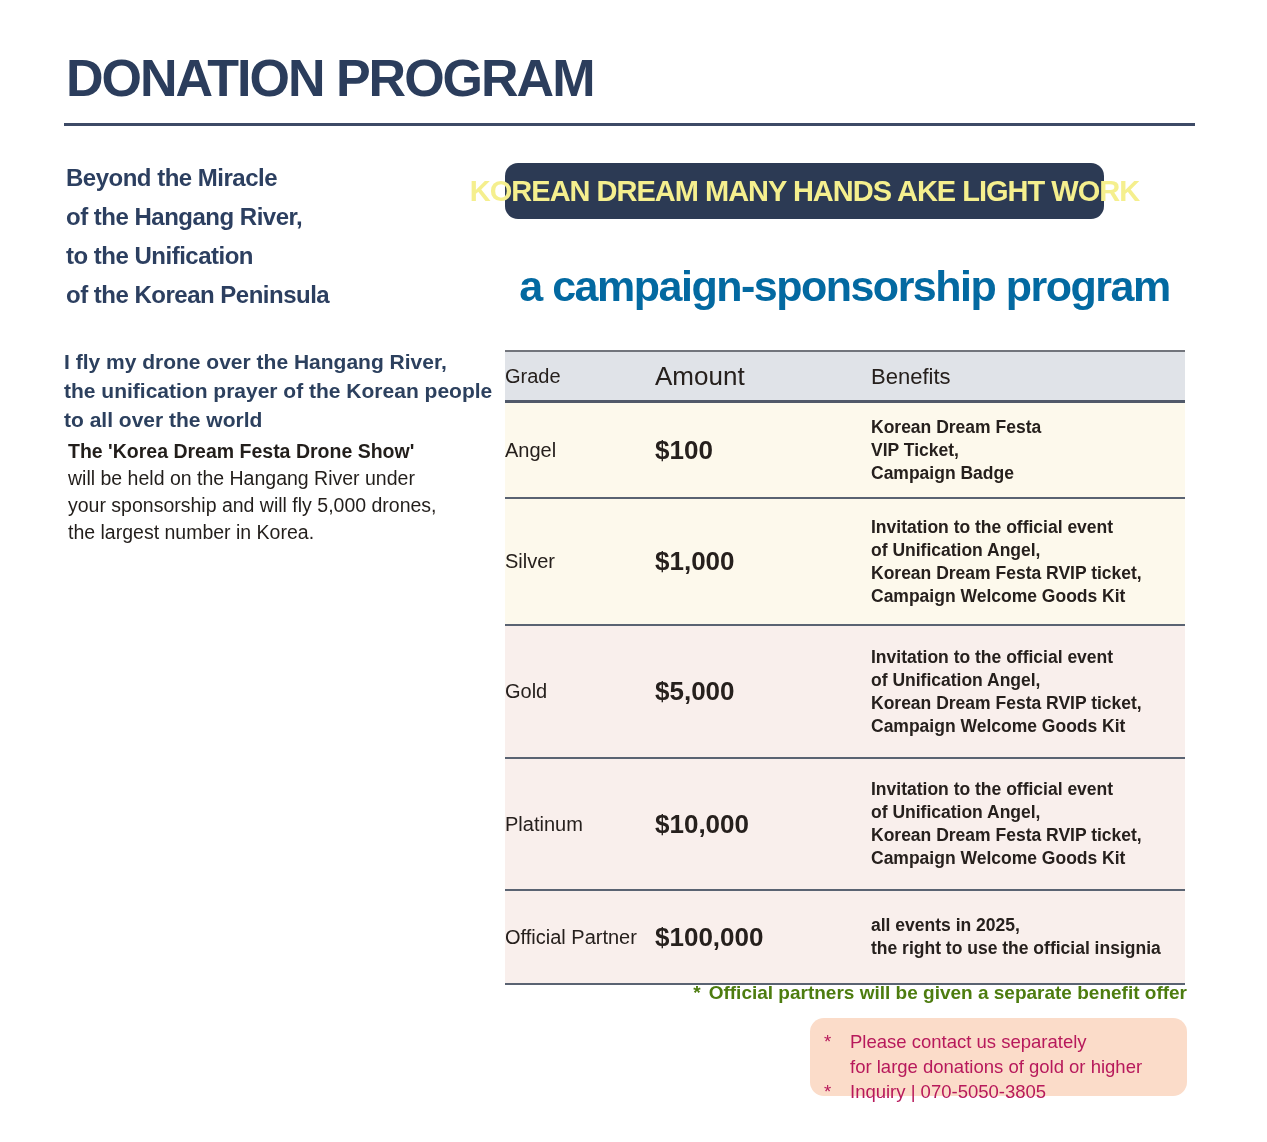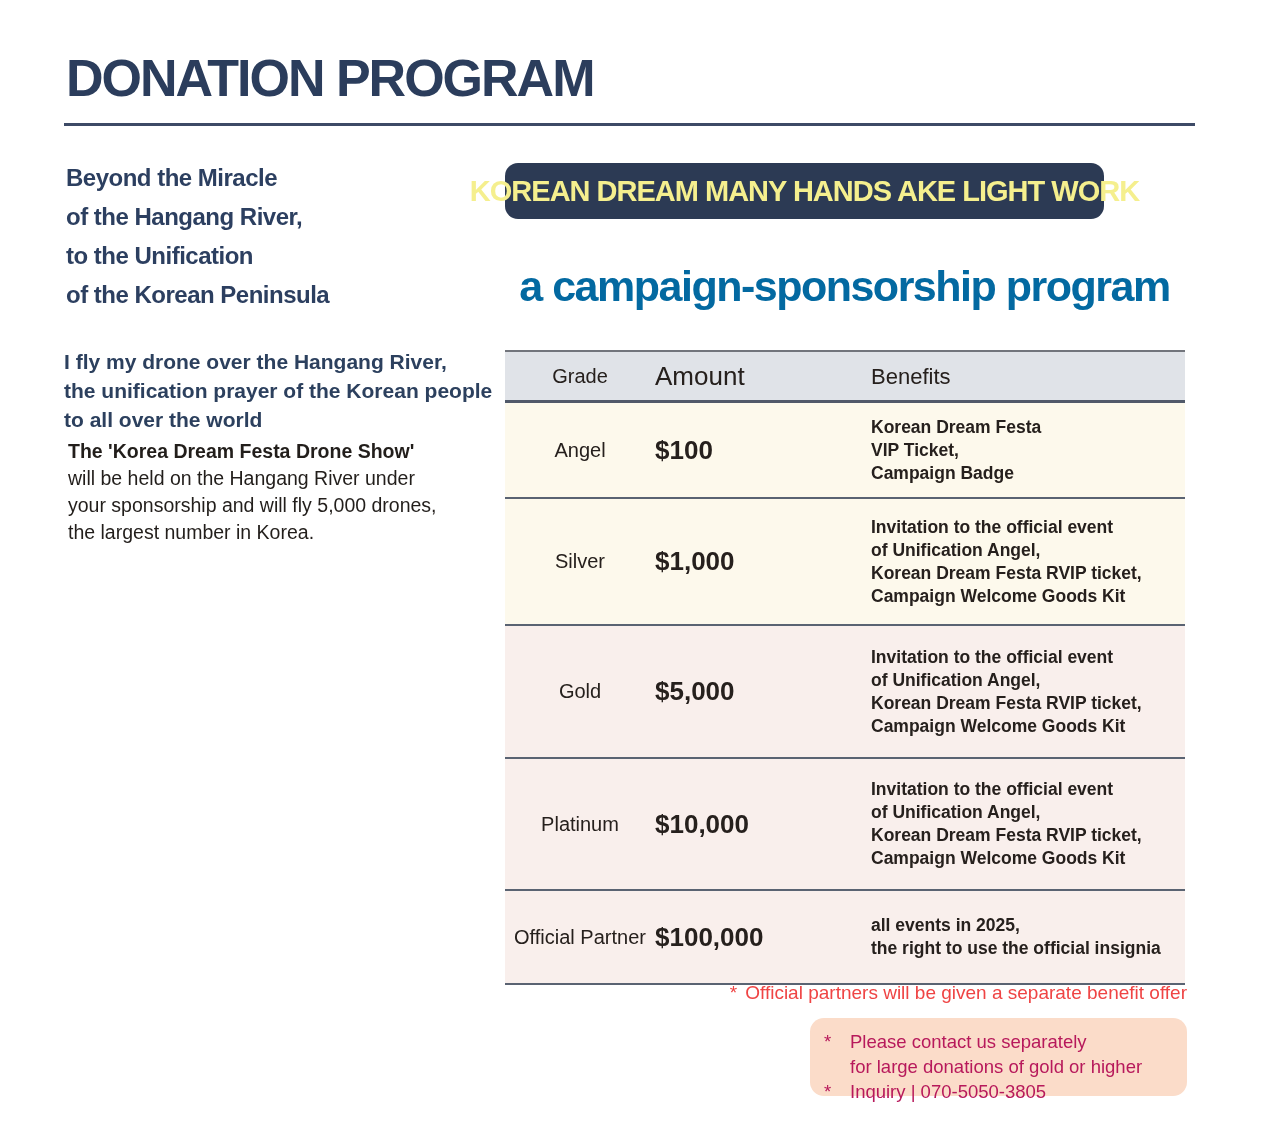--- a/index.html
+++ b/index.html
@@ -67,40 +67,40 @@
     align-items: center;
     border-bottom: 2px solid #5a6372;
   }
   .thead {
     height: 48px;
     background: #e0e3e8;
     border-top: 2px solid #72757c;
     border-bottom: 3px solid #51596a;
   }
   .thead .cell { font-size: 22px; color: #26201d; }
-  .cell.grade  { text-align: center; font-size: 20px; }
+  .cell.grade  { text-align: left; font-size: 20px; }
   .cell.amount { text-align: left; font-size: 26px; font-weight: bold; }
   .cell.benefits {
     padding-left: 16px; font-size: 17.5px; font-weight: bold;
     line-height: 23px;
   }
   .thead .cell.benefits { font-weight: normal; font-size: 22px; }
   .thead .cell.grade, .thead .cell.amount { font-weight: normal; }
   .tone-cream { background: #fdf9ec; }
   .tone-pink  { background: #f9efec; }
   .r1 { height: 94px; }
   .r2 { height: 125px; }
   .r3 { height: 131px; }
   .r4 { height: 130px; }
   .r5 { height: 92px; }
 
   
   .partner-note {
     position: absolute; left: 505px; top: 982px; width: 682px;
-    text-align: right; font-size: 19px; font-weight: normal; color: #ef4444;
+    text-align: right; font-size: 19px; font-weight: bold; color: #4d7c0f;
   }
   .partner-note .star { margin-right: 8px; }
 
   .contact-box {
     position: absolute; left: 810px; top: 1018px;
     width: 377px; height: 78px; box-sizing: border-box;
     background: #fbdcc9; border-radius: 14px;
     padding: 11px 10px 0 14px;
     color: #b7195b; font-size: 18.5px; line-height: 25px;
   }

